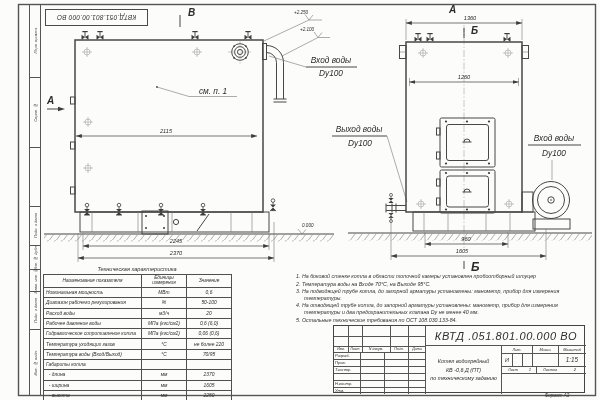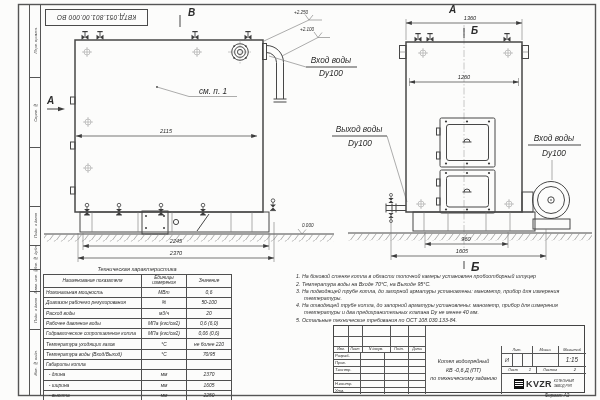--- a/index.html
+++ b/index.html
@@ -423,20 +423,21 @@
     <div class="tb-lbl" style="left:56px;top:20px;width:18px">Подп.</div>
     <div class="tb-lbl" style="left:74px;top:20px;width:18px">Дата</div>
     <div class="sign" style="top:26px">Разраб.</div>
     <div class="sign" style="top:33px">Пров.</div>
     <div class="sign" style="top:40px">Т.контр.</div>
     <div class="sign" style="top:47px"></div>
     <div class="sign" style="top:54px">Н.контр.</div>
     <div class="sign" style="top:61px">Утв.</div>
   </div>
 
+  <div class="tb docnum">КВТД .051.801.00.000  ВО</div>
 
   <div class="tb product">
     <span>Котел водогрейный</span>
     <span>КВ -0,6  Д  (ПТ)</span>
     <span>по техническому заданию</span>
   </div>
 
   <div class="cell" style="left:168px;top:20px;width:30px;height:7px;font-size:3.8px">Лит.</div>
   <div class="cell" style="left:198px;top:20px;width:26px;height:7px;font-size:3.8px">Масса</div>
   <div class="cell" style="left:224px;top:20px;width:28px;height:7px;font-size:3.8px;border-right:none">Масштаб</div>
@@ -444,27 +445,15 @@
   <div class="cell" style="left:178px;top:27px;width:10px;height:13px"></div>
   <div class="cell" style="left:188px;top:27px;width:10px;height:13px"></div>
   <div class="cell" style="left:198px;top:27px;width:26px;height:13px"></div>
   <div class="cell" style="left:224px;top:27px;width:28px;height:13px;font-size:6.3px;border-right:none">1:15</div>
 
   <div class="cell" style="left:168px;top:40px;width:22px;height:7px;font-size:3.8px;border-right:none">Лист</div>
   <div class="cell" style="left:190px;top:40px;width:12px;height:7px;font-size:4.2px">1</div>
   <div class="cell" style="left:202px;top:40px;width:28px;height:7px;font-size:3.8px;border-right:none">Листов</div>
   <div class="cell" style="left:230px;top:40px;width:22px;height:7px;font-size:4.2px;border-right:none">2</div>
 
-  <div class="logorow">
-    <div class="logomark">
-        <i></i>
-        <i></i>
-        <i></i>
-      </div>
-    <span class="logotxt">KVZR</span>
-    <span class="logosub">
-      <span style="display:block">КОТЕЛЬНЫЙ</span>
-      <span style="display:block">ЗАВОД РЭП</span>
-    </span>
-  </div>
 </div>
 
 <div class="abs fmt">Формат  А3</div>
 
 </body></html>

